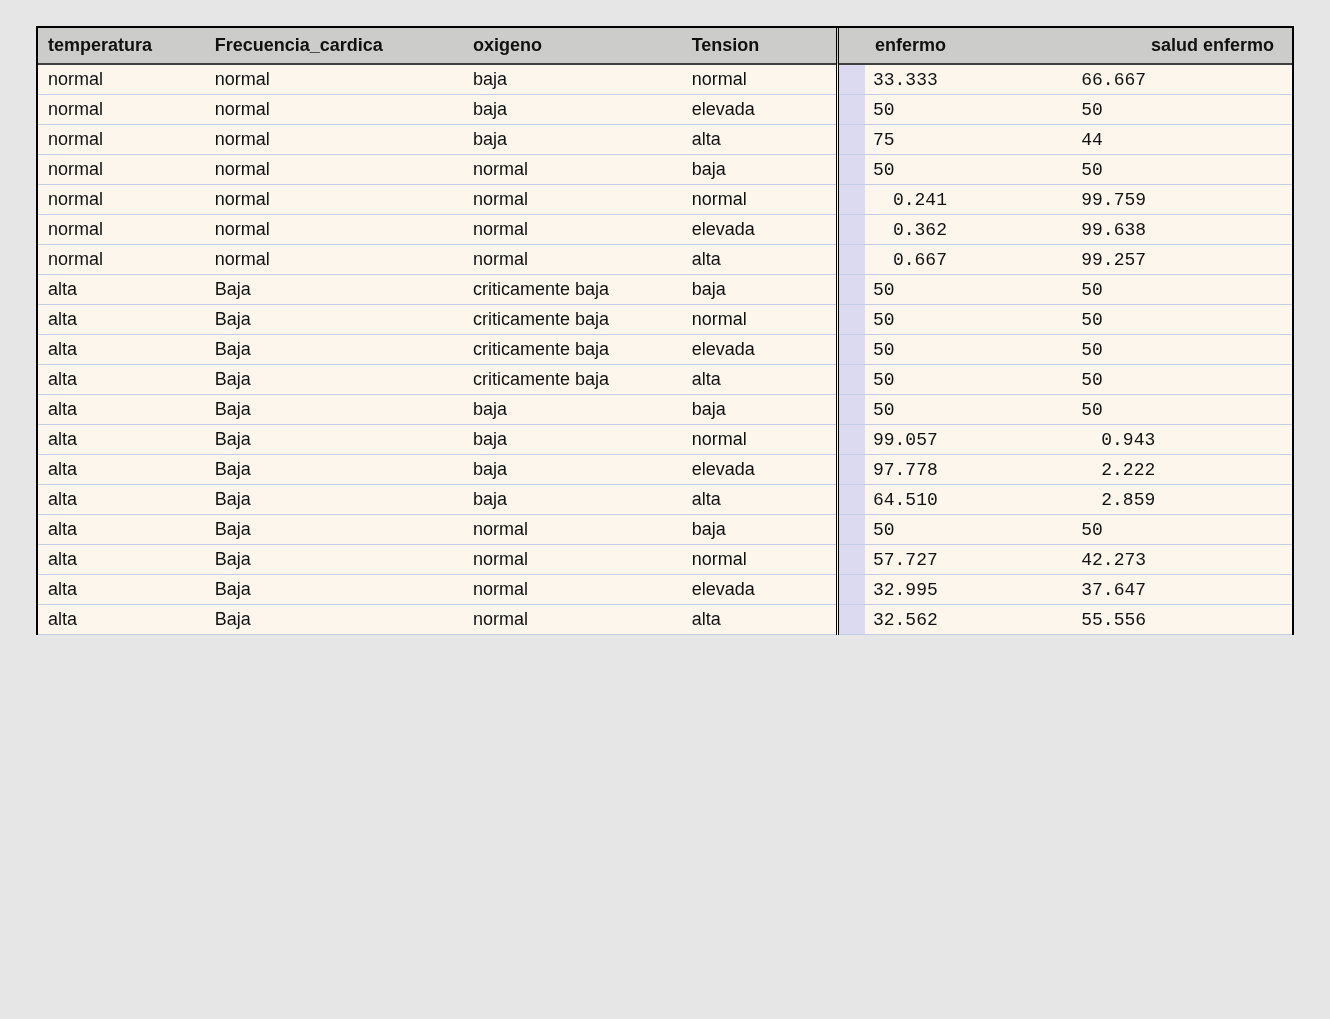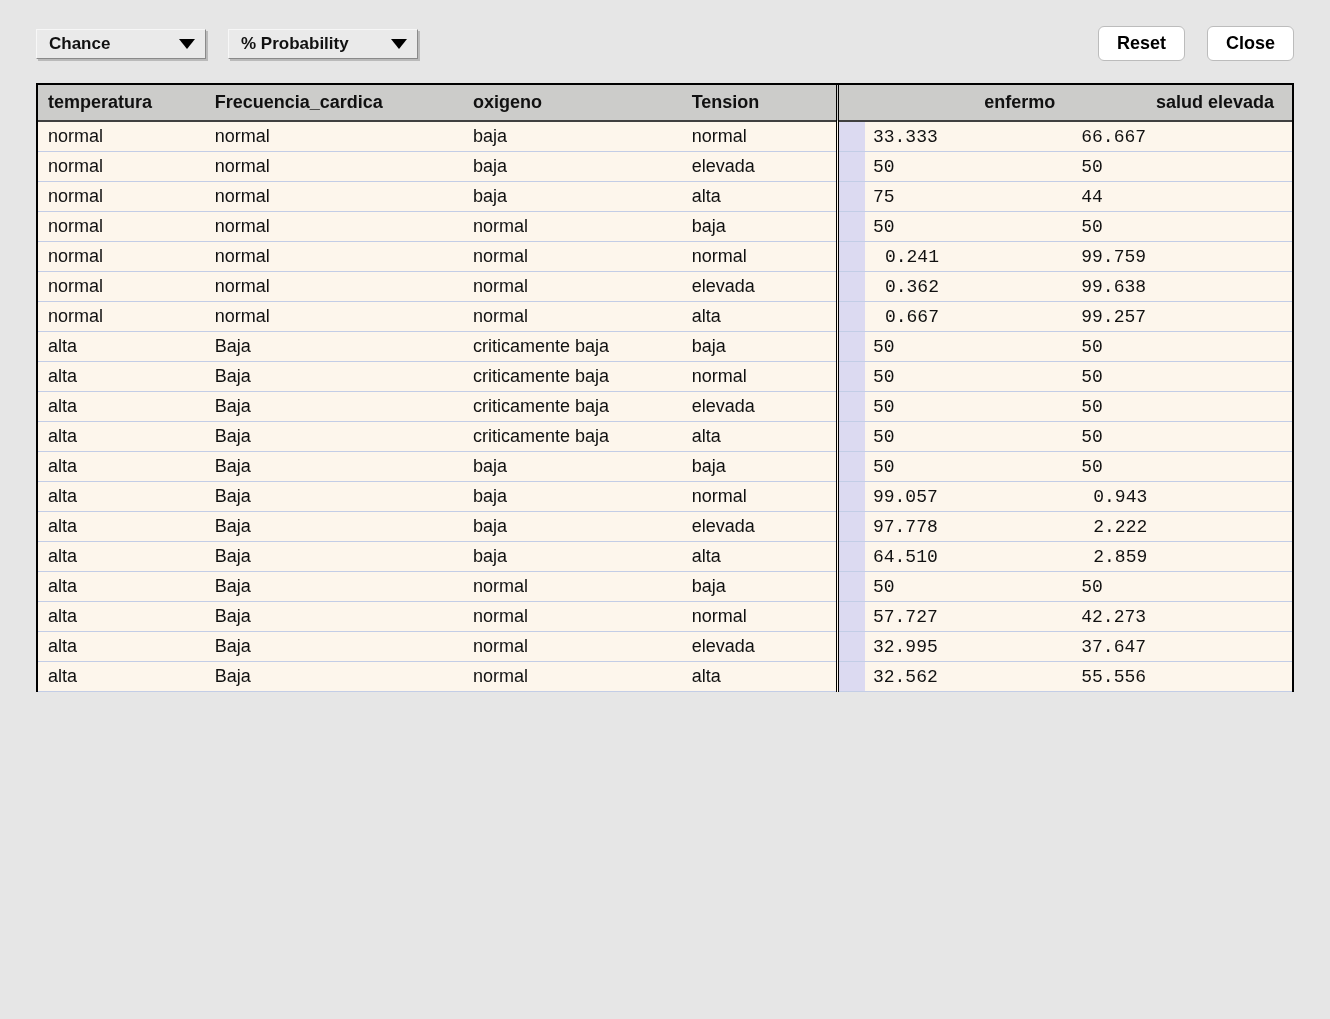--- a/index.html
+++ b/index.html
@@ -131,82 +131,58 @@
     border-left: 3px double #000;
     width: 16px;
     padding: 0;
   }
   table.prob td.val {
     font-family: "Courier New", monospace;
     font-size: 18px;
     text-align: left;
     padding-left: 8px;
   }
-  table.prob td.val.pad   { padding-left: 20px; } 
+  table.prob td.val.pad   { padding-left: 28px; } 
 
   
   col.c-temp { width: 160px; }
   col.c-freq { width: 248px; }
   col.c-oxi  { width: 210px; }
   col.c-ten  { width: 150px; }
   col.c-strip{ width: 26px; }
   col.c-enf  { width: 200px; }
   col.c-sal  { width: 210px; }
 </style>
 </head>
 <body>
 
 <div class="panel">
 
 
-  <div class="topbar2">
-    <div class="dropdown dd-mode">
-      <span class="dd-label">Chance</span>
-      <span class="chev">
-        <svg class="chev-svg" viewBox="0 0 16 10">
-            <polygon points="0,0 16,0 8,10" fill="#000"></polygon>
-          </svg>
-      </span>
-    </div>
-
-    <div class="dropdown dd-fmt">
-      <span class="dd-label">% Probability</span>
-      <span class="chev">
-        <svg class="chev-svg" viewBox="0 0 16 10">
-            <polygon points="0,0 16,0 8,10" fill="#000"></polygon>
-          </svg>
-      </span>
-    </div>
-
-    <div class="spacer"></div>
-
-    <button class="btn">Reset</button>
-    <button class="btn">Close</button>
-  </div>
 
   <div class="grid-wrap">
     <table class="prob">
       <colgroup>
         <col class="c-temp">
           <col class="c-freq">
           <col class="c-oxi">
           <col class="c-ten">
         <col class="c-strip">
           <col class="c-enf">
           <col class="c-sal">
       </colgroup>
       <thead>
         <tr>
           <th>temperatura</th>
           <th>Frecuencia_cardica</th>
           <th>oxigeno</th>
           <th>Tension</th>
           <th class="strip-head"></th>
-          <th class="out-head" style="text-align:right">enfermo</th>
-          <th class="out-head">salud elevada</th>
+          <th class="out-head" style="text-align:left">enfermo</th>
+          <th class="out-head">salud enfermo</th>
         </tr>
       </thead>
       <tbody id="prob-body">
 
       <tr>
             <td>normal</td>
             <td>normal</td>
             <td>baja</td>
             <td>normal</td>
             <td class="strip"></td>

